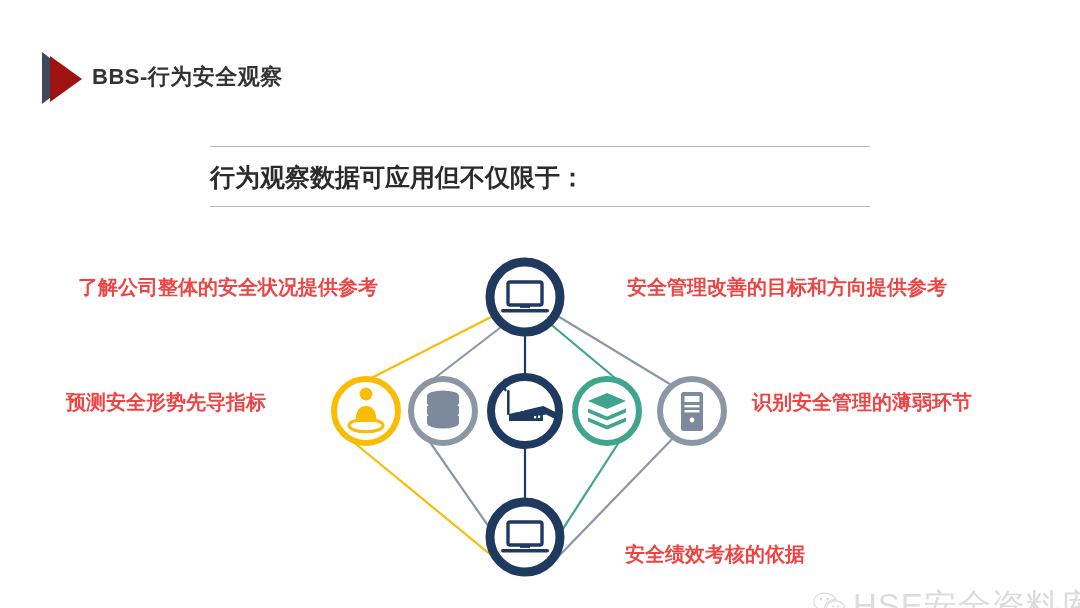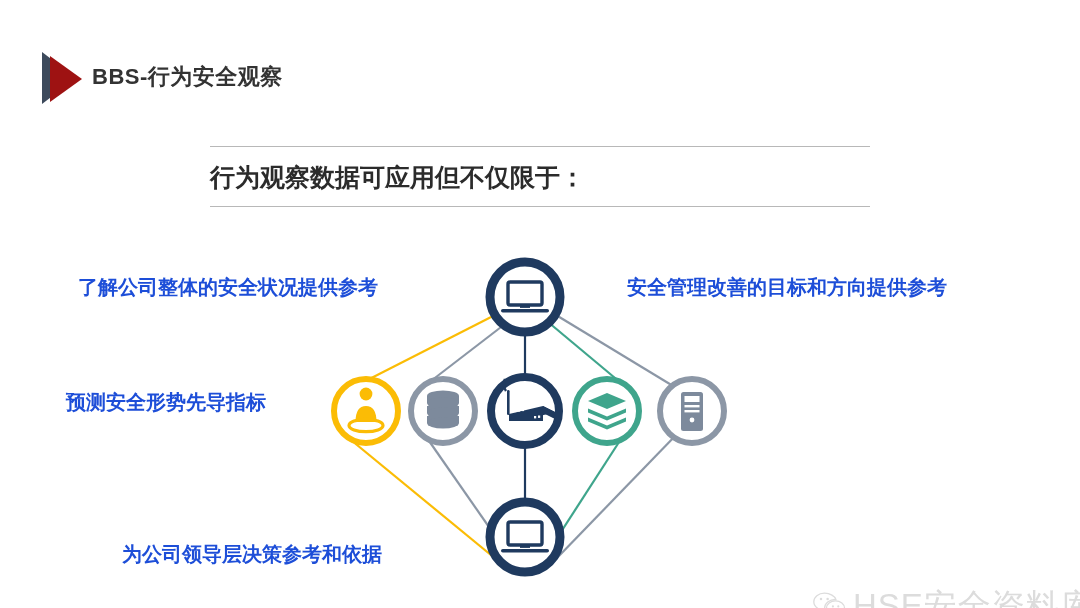--- a/index.html
+++ b/index.html
@@ -80,21 +80,21 @@
     position: absolute;
     left: 0;
     top: 0;
   }
 
   
   .callout {
     position: absolute;
     font-size: 20px;
     font-weight: bold;
-    color: #1d4ed8;
+    color: #ef4444;
     white-space: nowrap;
   }
   .callout.tl { left: 78px;  top: 238px; }
   .callout.tr { left: 627px; top: 238px; }
   .callout.ml { left: 66px;  top: 353px; }
   .callout.mr { left: 752px; top: 353px; }
   .callout.bl { left: 122px; top: 505px; }
   .callout.br { left: 625px; top: 505px; }
 
   
@@ -231,21 +231,22 @@
           <circle cx="692" cy="194" r="2.4" fill="#ffffff"></circle>
         </g>
       </g>
 
     </svg>
   </div>
 
   <div class="callout tl">了解公司整体的安全状况提供参考</div>
   <div class="callout tr">安全管理改善的目标和方向提供参考</div>
   <div class="callout ml">预测安全形势先导指标</div>
-  <div class="callout bl">为公司领导层决策参考和依据</div>
+  <div class="callout mr">识别安全管理的薄弱环节</div>
+  <div class="callout br">安全绩效考核的依据</div>
 
   <div class="watermark">
     <span>
       <svg width="34" height="30" viewBox="0 0 34 30">
         <path d="M12.5 3.2 C6.4 3.2 1.8 7.1 1.8 11.8 c0 2.6 1.5 4.9 3.8 6.4 l-1 3.1 l3.5 -1.8 c1.3 0.4 2.7 0.6 4.1 0.6 l0.7 0 c-0.2 -0.7 -0.3 -1.4 -0.3 -2.1 c0 -4.7 4.8 -8.5 10.7 -8.5 l0.6 0 C22.9 6.1 18.2 3.2 12.5 3.2 z" fill="none" stroke="#dcdcdc" stroke-width="1.3"></path>
         <circle cx="9" cy="9" r="1.25" fill="#dcdcdc"></circle>
         <circle cx="15.6" cy="9" r="1.25" fill="#dcdcdc"></circle>
         <path d="M23.5 10.9 c-5 0 -9 3.2 -9 7.1 c0 2.2 1.3 4.1 3.3 5.4 l-0.8 2.6 l2.9 -1.5 c1.1 0.3 2.3 0.5 3.6 0.5 c5 0 9 -3.2 9 -7 c0 -3.9 -4 -7.1 -9 -7.1 z" fill="none" stroke="#dcdcdc" stroke-width="1.3"></path>
         <circle cx="20.9" cy="16.4" r="1.05" fill="#dcdcdc"></circle>
         <circle cx="26.3" cy="16.4" r="1.05" fill="#dcdcdc"></circle>

